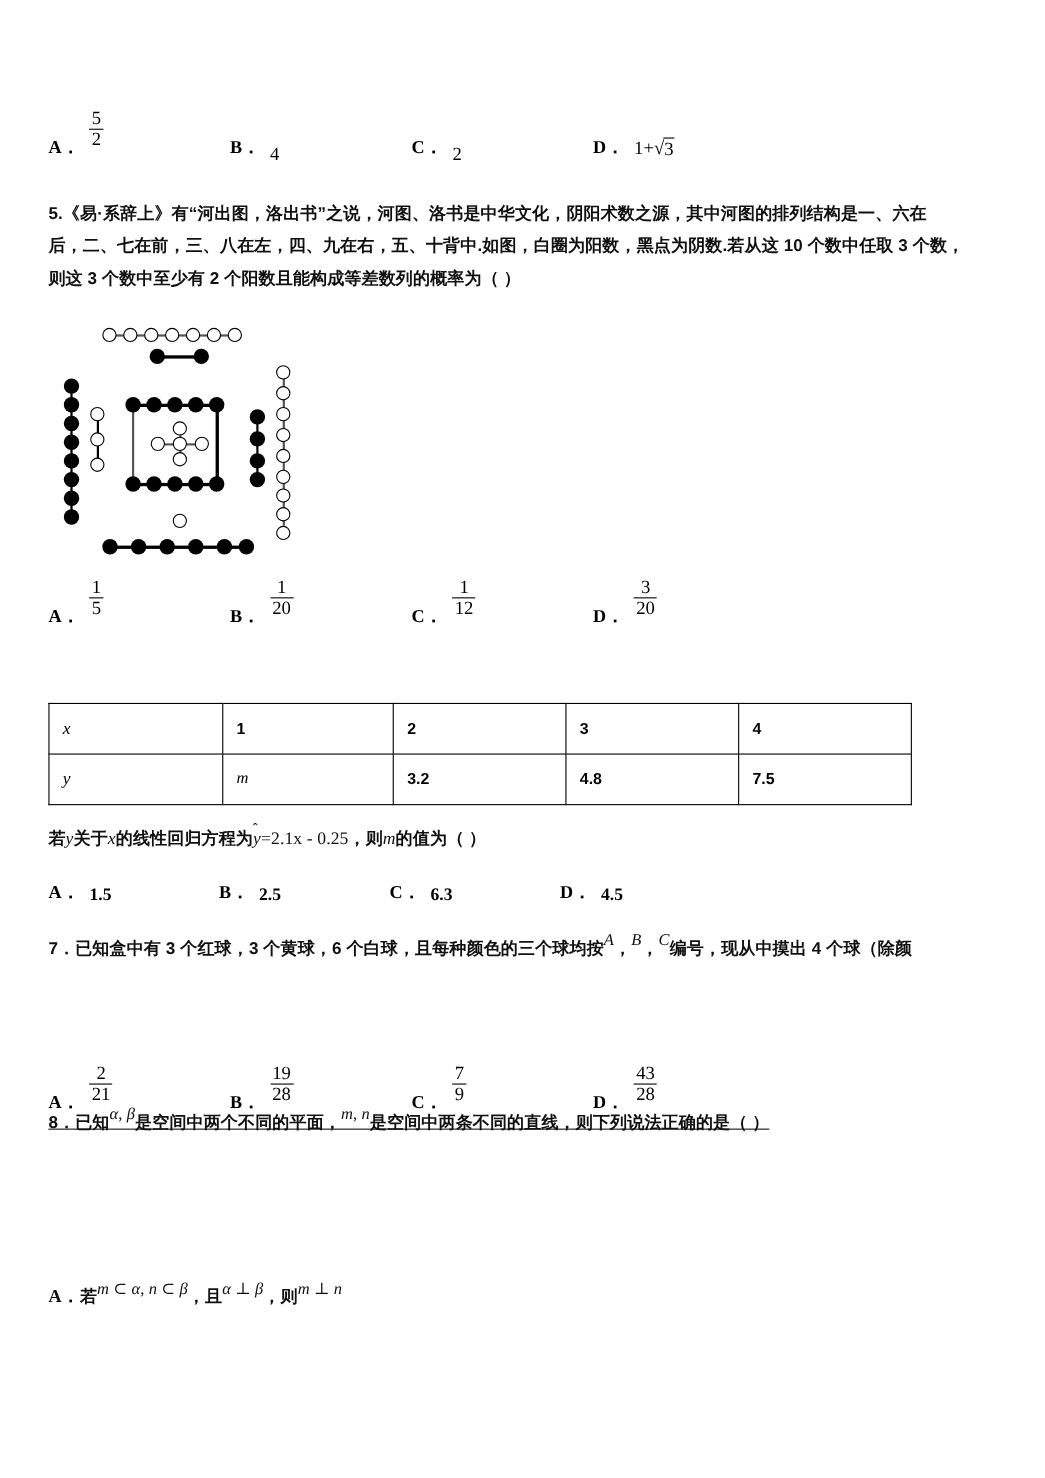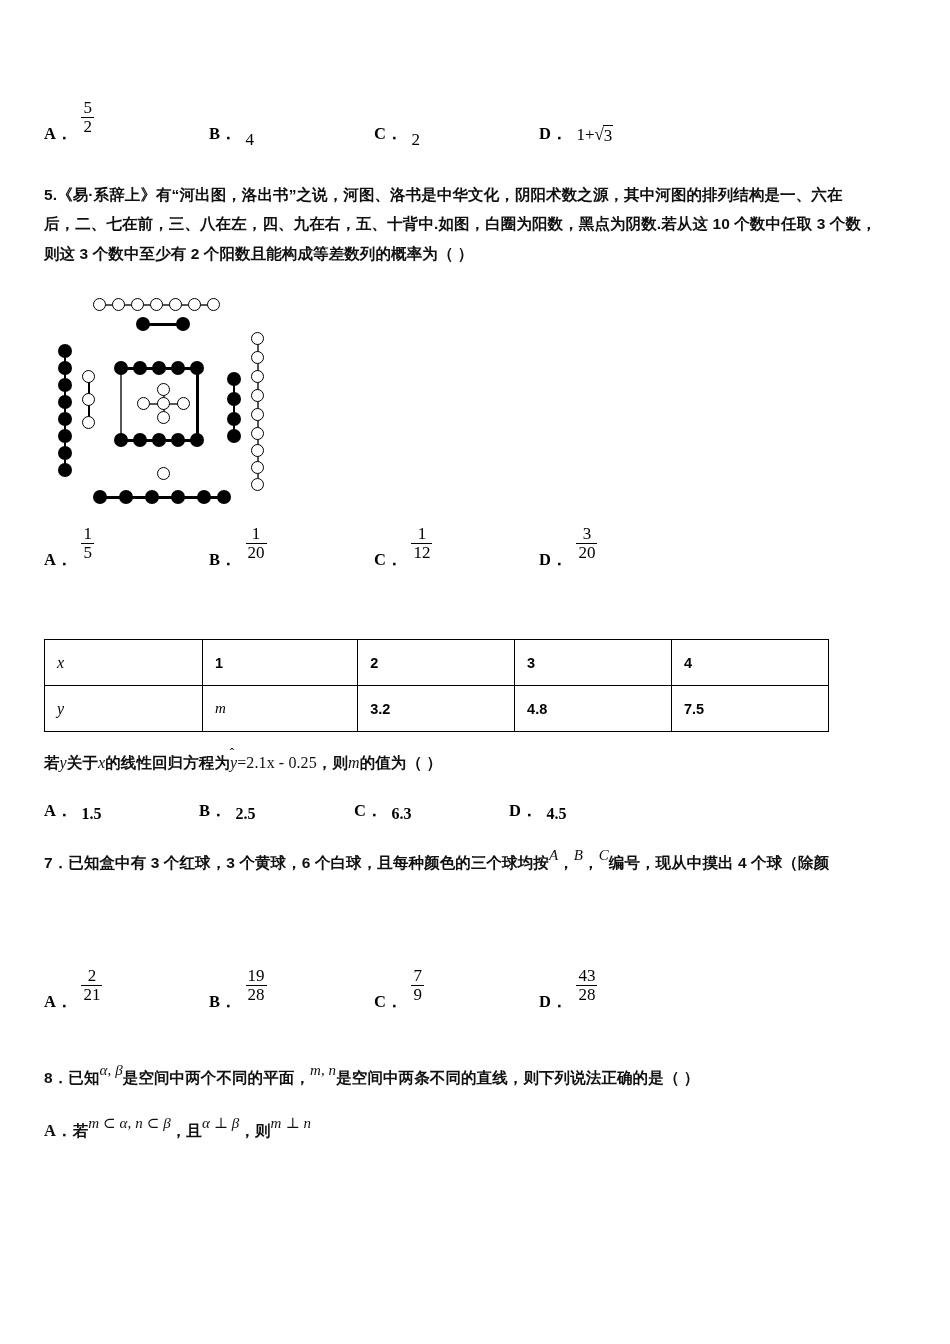--- a/index.html
+++ b/index.html
@@ -408,22 +408,22 @@
       <span class="lab">D．</span>
       <span class="val">
         <span class="frac">
           <span class="num">43</span>
           <span class="den">28</span>
         </span>
       </span>
     </div>
   </div>
 
-  <div class="qtext" style="position:absolute; left:44px; top:1063px; width:890px;">
+  <div class="qtext" style="position:absolute; left:44px; top:1006px; width:890px;text-decoration:underline;">
     <span>8．已知</span><span class="sup-math">α, β</span><span>是空间中两个不同的平面，</span><span class="sup-math">m, n</span><span>是空间中两条不同的直线，则下列说法正确的是（  ）</span>
   </div>
 
-  <div class="qtext" style="position:absolute; left:44px; top:1115px; width:890px;">
+  <div class="qtext" style="position:absolute; left:44px; top:1163px; width:890px;">
     <span class="lab" style="font-family:'Liberation Serif',serif; font-weight:bold; font-size:16.5px;">A．</span><span>若</span><span class="sup-math">m ⊂ α, n ⊂ β</span><span>，且</span><span class="sup-math">α ⊥ β</span><span>，则</span><span class="sup-math">m ⊥ n</span>
   </div>
 
 
 </div>
 
 </body></html>

